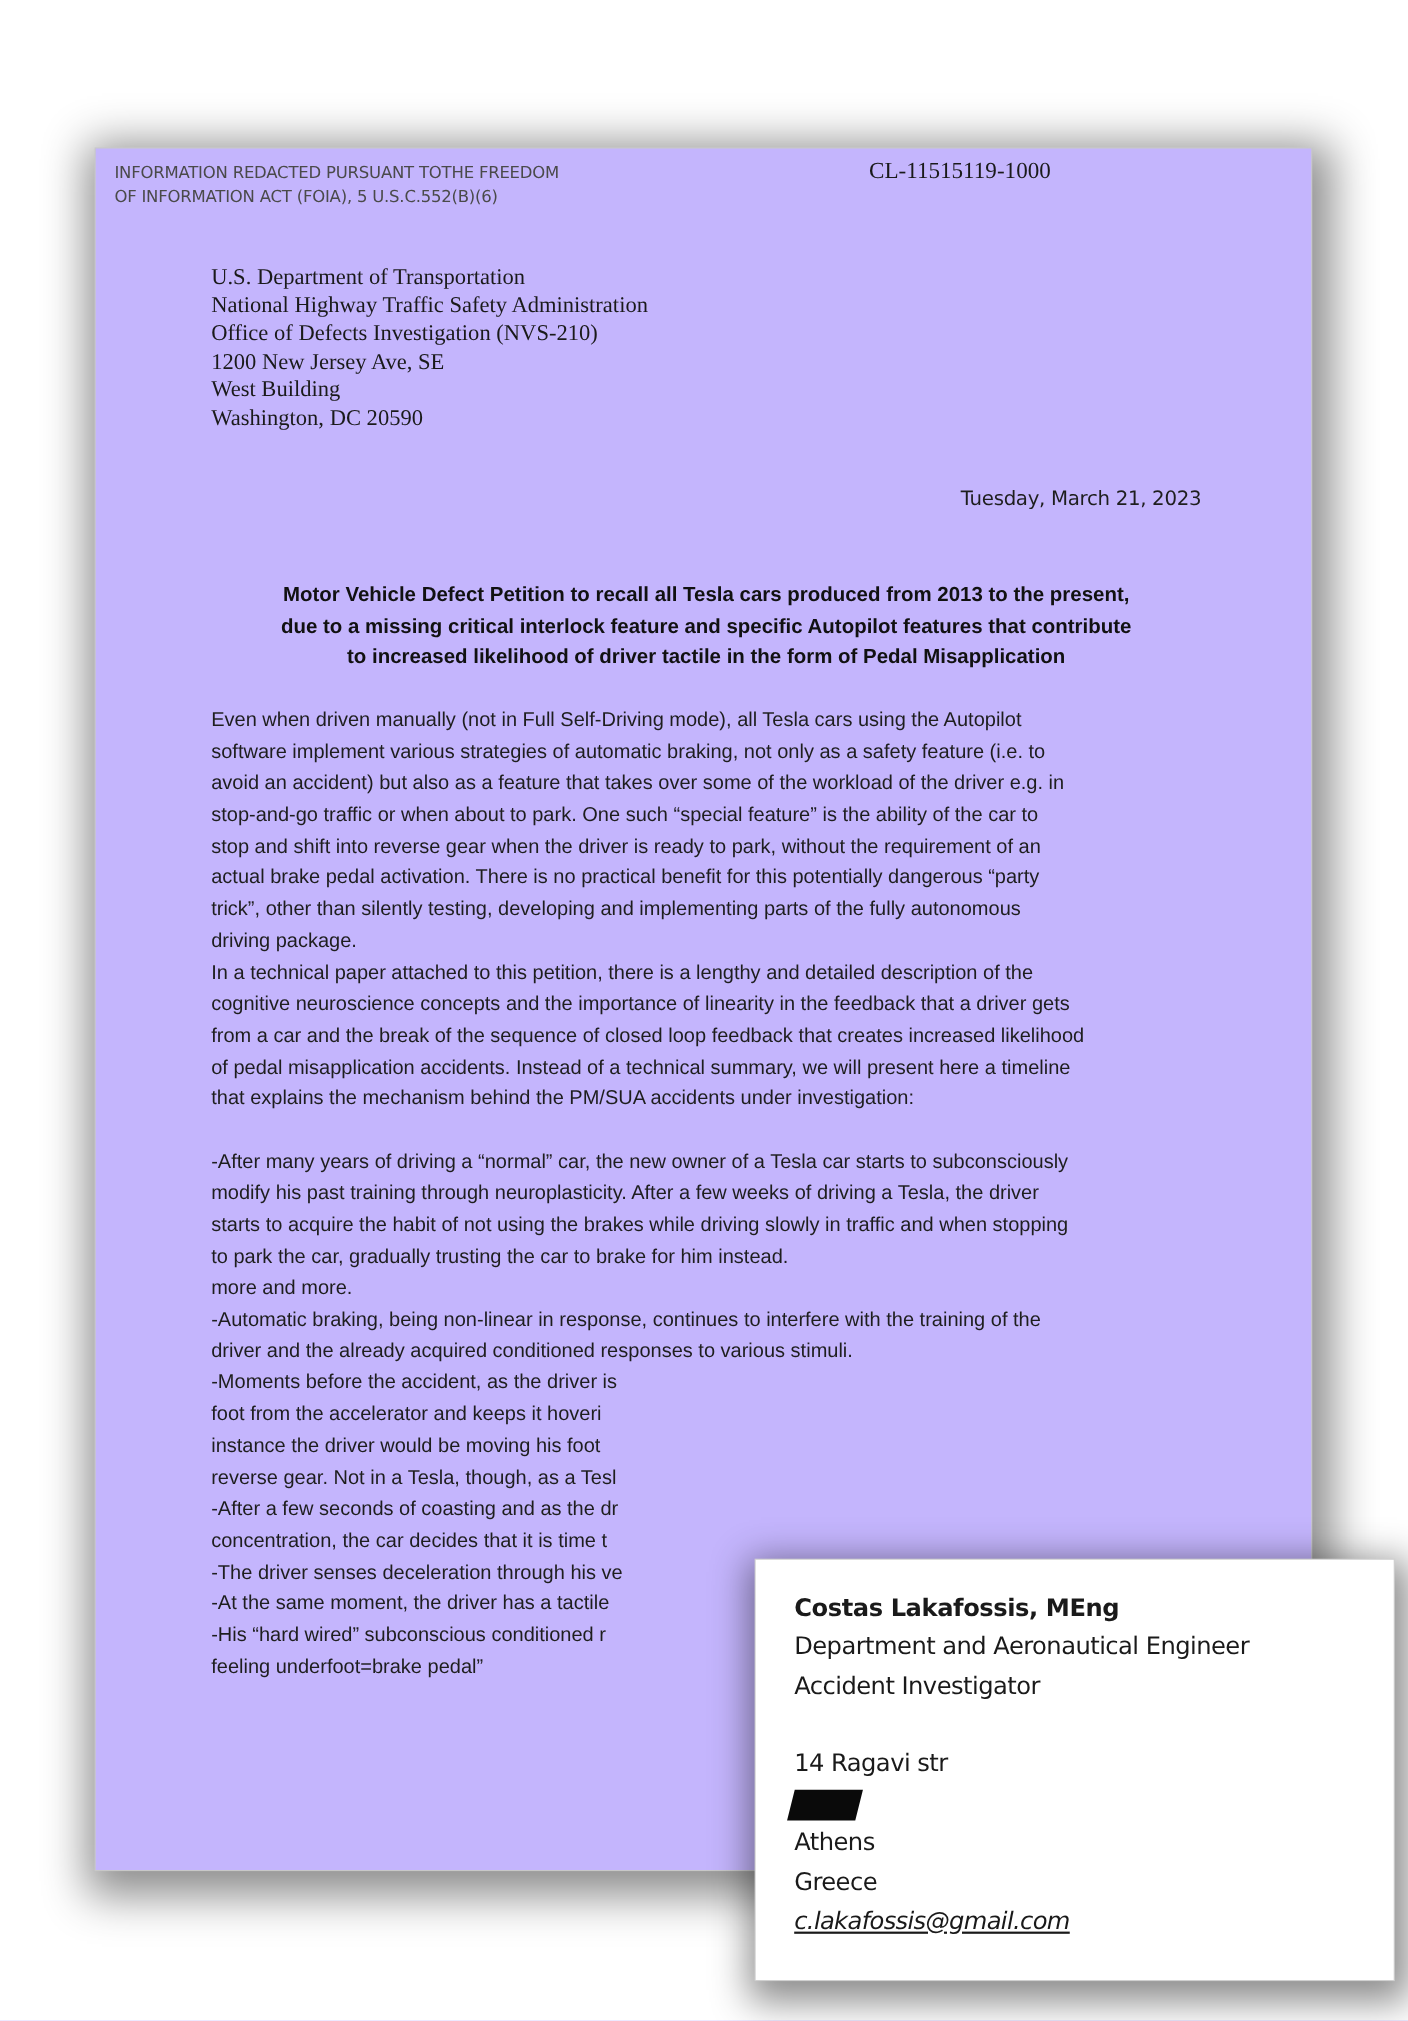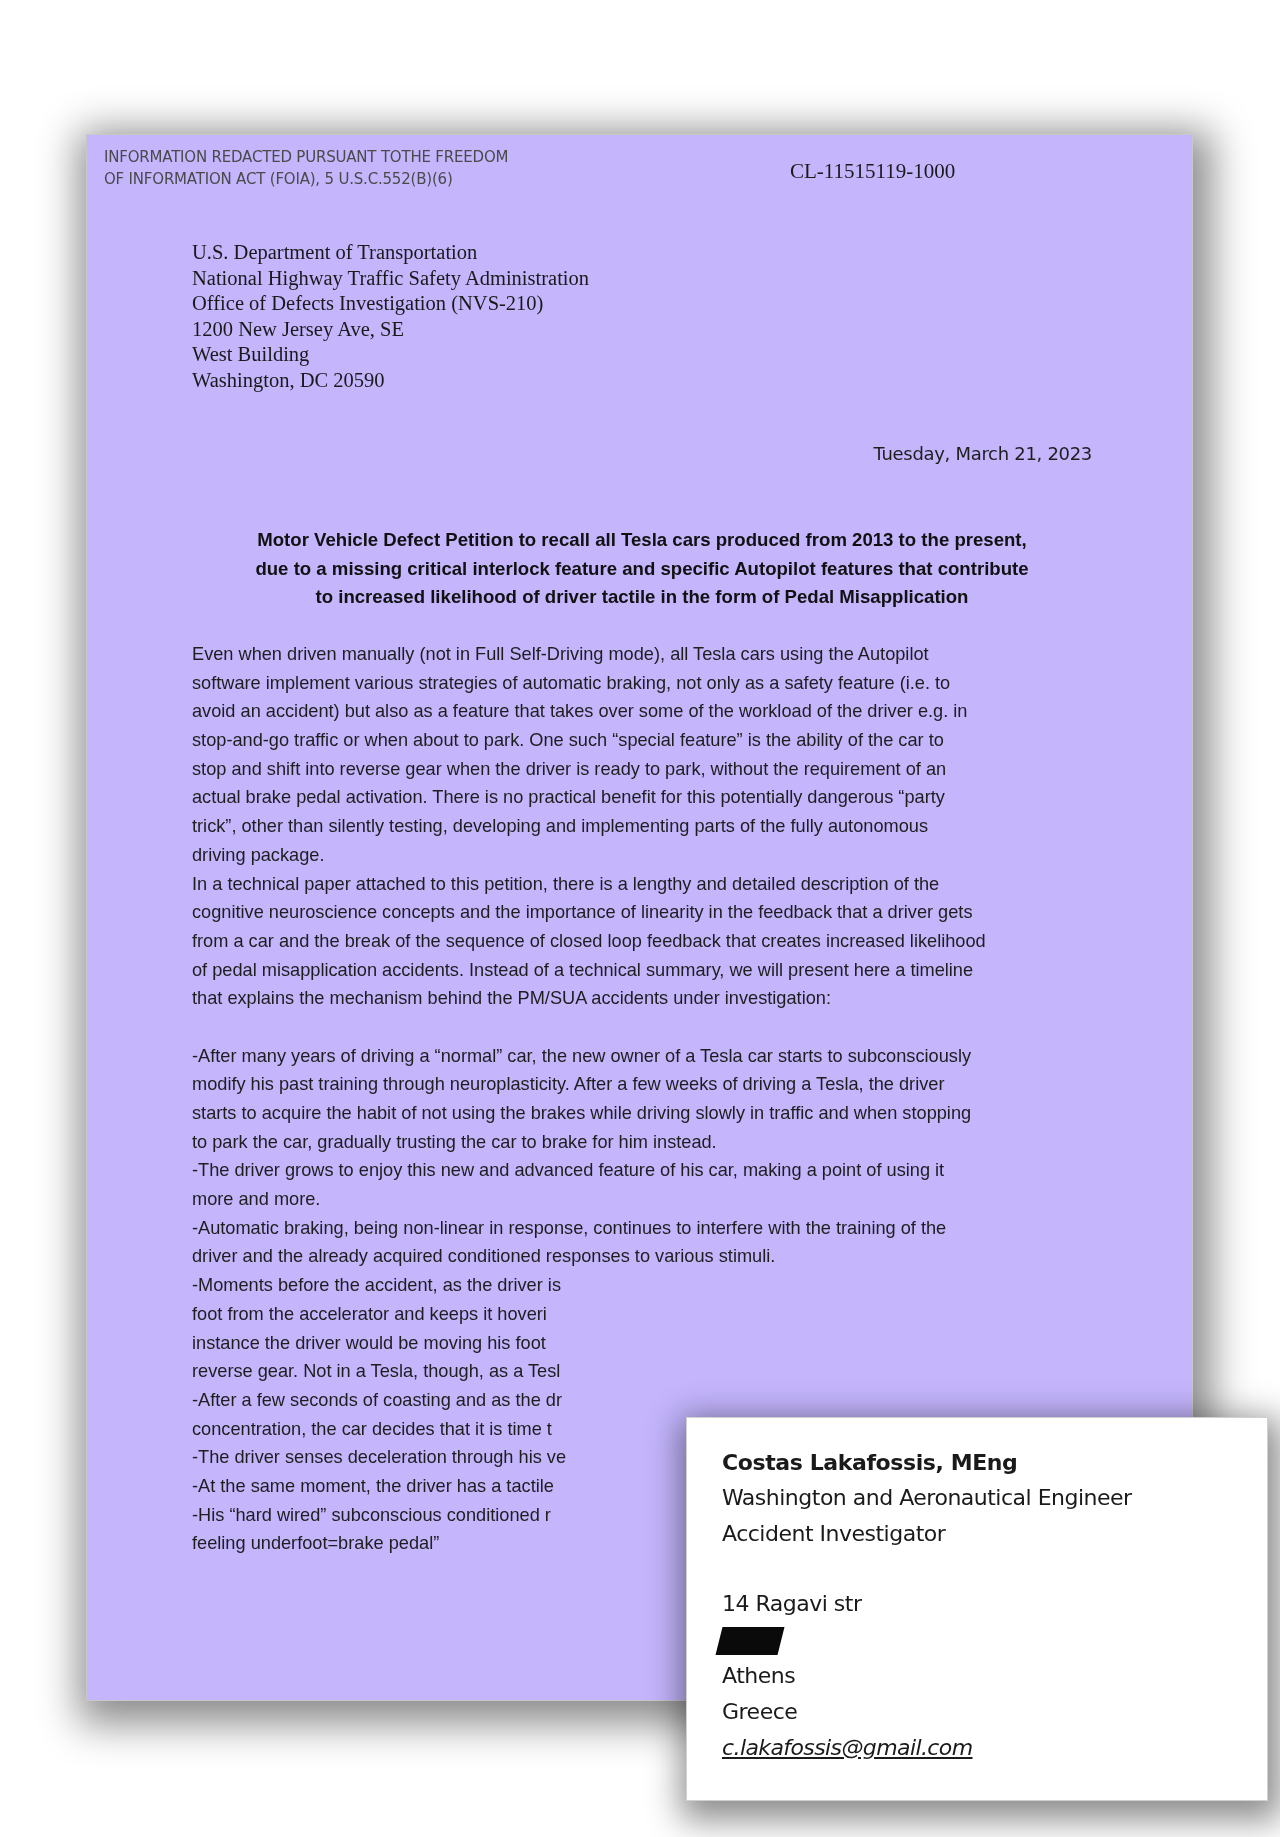--- a/index.html
+++ b/index.html
@@ -12,21 +12,21 @@
     background: #c4b5fd;
     box-shadow: 0 0 0 1px #c8c8c8, 6px 10px 38px 14px rgba(0,0,0,0.45);
   }
   .foia {
     position: absolute; left: 17px; top: 11px;
     font-family: "DejaVu Sans", sans-serif; font-size: 15px; line-height: 22px;
     color: #4a4a4a; letter-spacing: -0.2px;
   }
   .foia div { white-space: nowrap; }
   .refno {
-    position: absolute; left: 703px; top: 24px;
+    position: absolute; left: 703px; top: 8px;
     font-family: "Liberation Serif", serif; font-size: 21px; color: #1a1a1a; white-space: nowrap;
   }
   .address {
     position: absolute; left: 105px; top: 105px;
     font-family: "Liberation Serif", serif; font-size: 20.5px; line-height: 25.5px; color: #1a1a1a;
   }
   .address div { white-space: nowrap; }
   .date {
     position: absolute; right: 100px; top: 308px;
     font-family: "DejaVu Sans", sans-serif; font-size: 18px; color: #1e1e1e; white-space: nowrap;
@@ -114,40 +114,39 @@
       <div class="line">In a technical paper attached to this petition, there is a lengthy and detailed description of the</div>
       <div class="line">cognitive neuroscience concepts and the importance of linearity in the feedback that a driver gets</div>
       <div class="line">from a car and the break of the sequence of closed loop feedback that creates increased likelihood</div>
       <div class="line">of pedal misapplication accidents. Instead of a technical summary, we will present here a timeline</div>
       <div class="line">that explains the mechanism behind the PM/SUA accidents under investigation:</div>
       <div class="gap"></div>
       <div class="line">-After many years of driving a “normal” car, the new owner of a Tesla car starts to subconsciously</div>
       <div class="line">modify his past training through neuroplasticity. After a few weeks of driving a Tesla, the driver</div>
       <div class="line">starts to acquire the habit of not using the brakes while driving slowly in traffic and when stopping</div>
       <div class="line">to park the car, gradually trusting the car to brake for him instead.</div>
-      <div class="line">-The driver grows to enjoy this new and advanced feature of his car, making a point of using it</div>
       <div class="line">more and more.</div>
       <div class="line">-Automatic braking, being non-linear in response, continues to interfere with the training of the</div>
       <div class="line">driver and the already acquired conditioned responses to various stimuli.</div>
       <div class="line">-Moments before the accident, as the driver is</div>
       <div class="line">foot from the accelerator and keeps it hoveri</div>
       <div class="line">instance the driver would be moving his foot</div>
       <div class="line">reverse gear. Not in a Tesla, though, as a Tesl</div>
       <div class="line">-After a few seconds of coasting and as the dr</div>
       <div class="line">concentration, the car decides that it is time t</div>
       <div class="line">-The driver senses deceleration through his ve</div>
       <div class="line">-At the same moment, the driver has a tactile</div>
       <div class="line">-His “hard wired” subconscious conditioned r</div>
       <div class="line">feeling underfoot=brake pedal”</div>
     </div>
 
   <div class="card">
     <div class="inner">
       <div class="name">Costas Lakafossis, MEng</div>
-      <div class="role">Washington and Aeronautical Engineer</div>
+      <div class="role">Department and Aeronautical Engineer</div>
       <div class="role">Accident Investigator</div>
       <div class="spacer"></div>
       <div class="addr">14 Ragavi str</div>
       <div class="redact-row">
         <div class="redact"></div>
       </div>
       <div class="addr">Athens</div>
       <div class="addr">Greece</div>
       <div class="email">c.lakafossis@gmail.com</div>
     </div>

